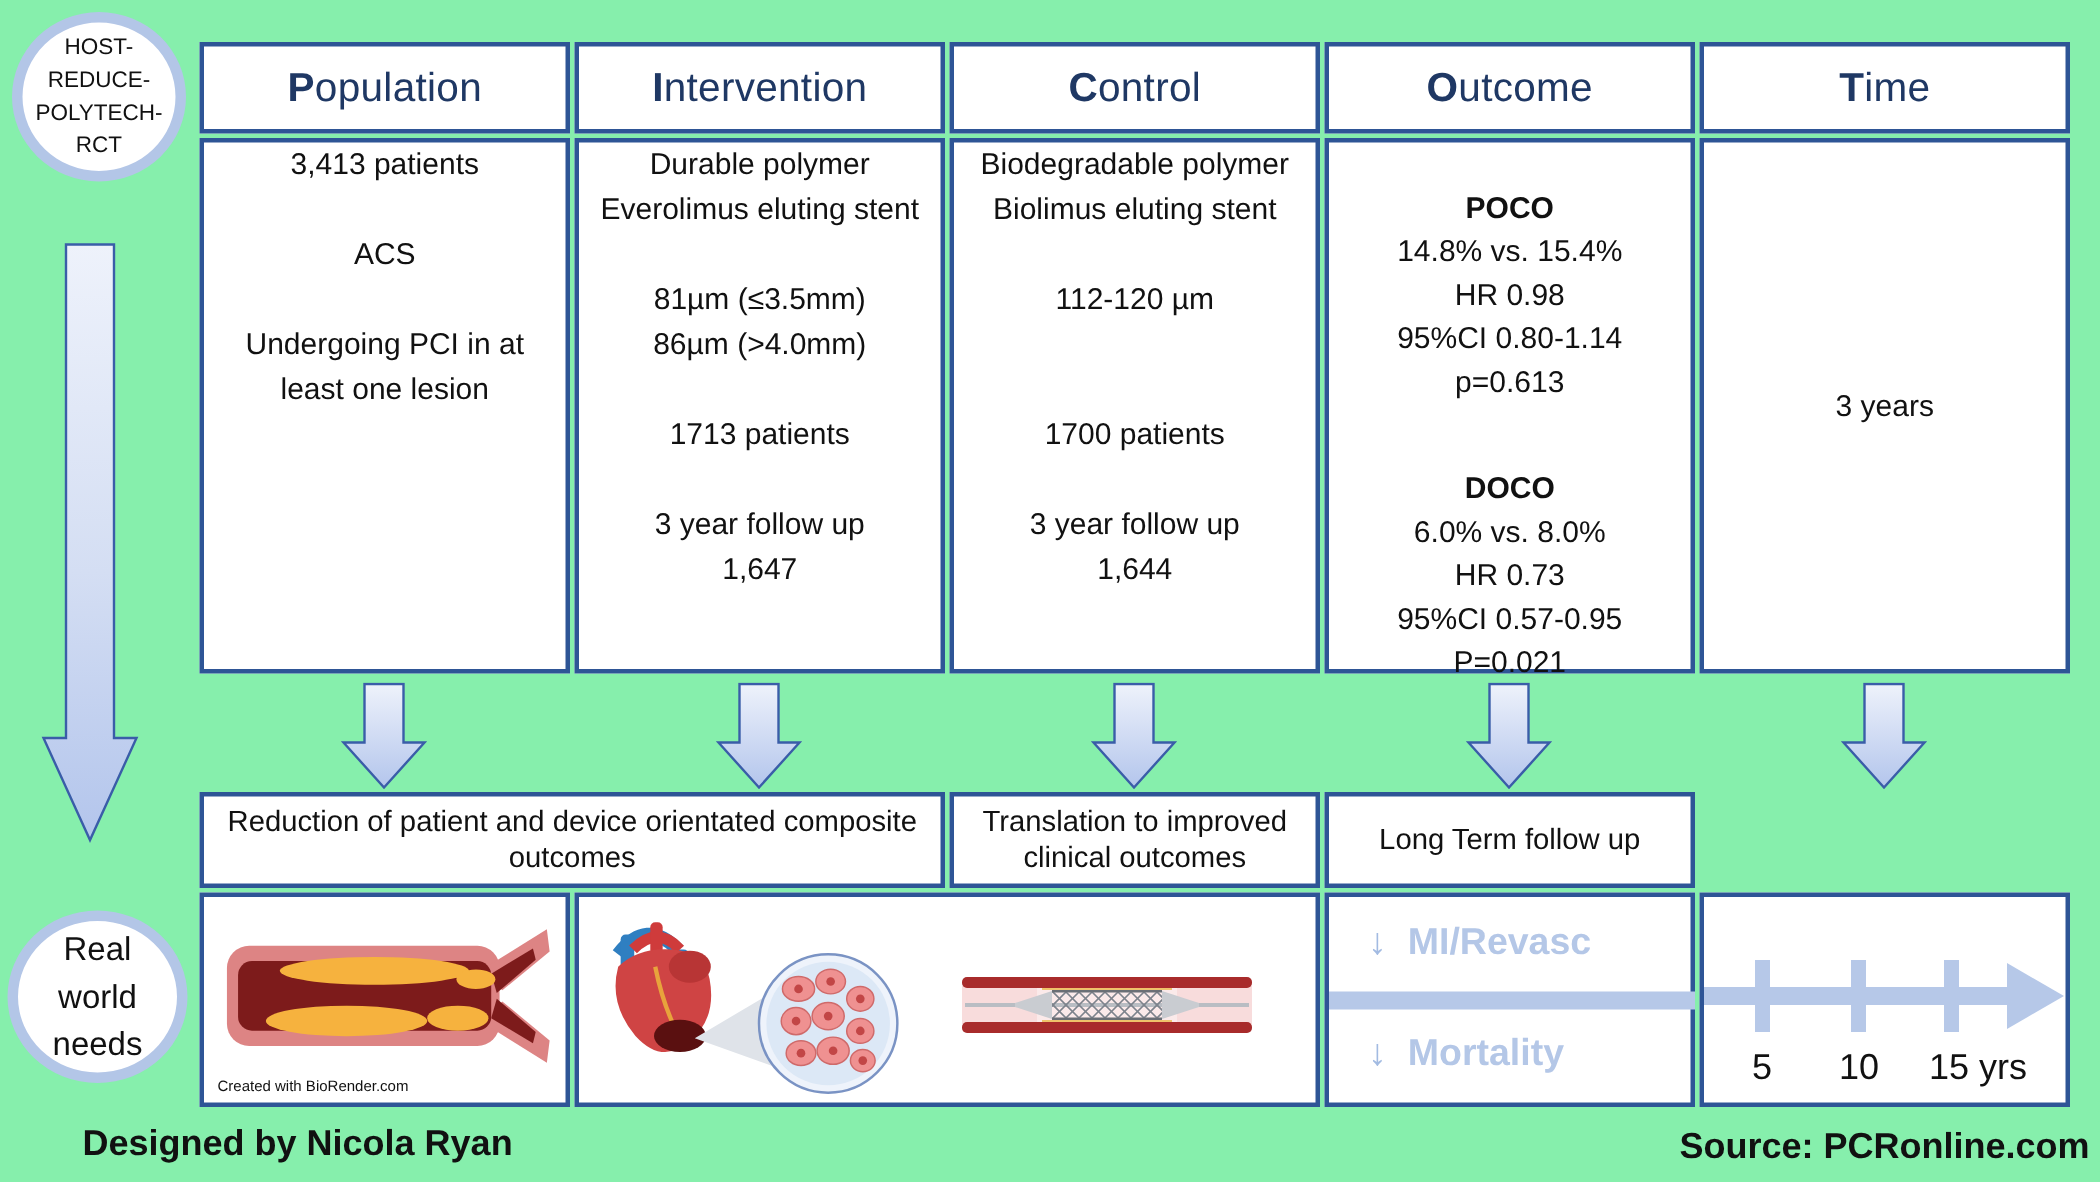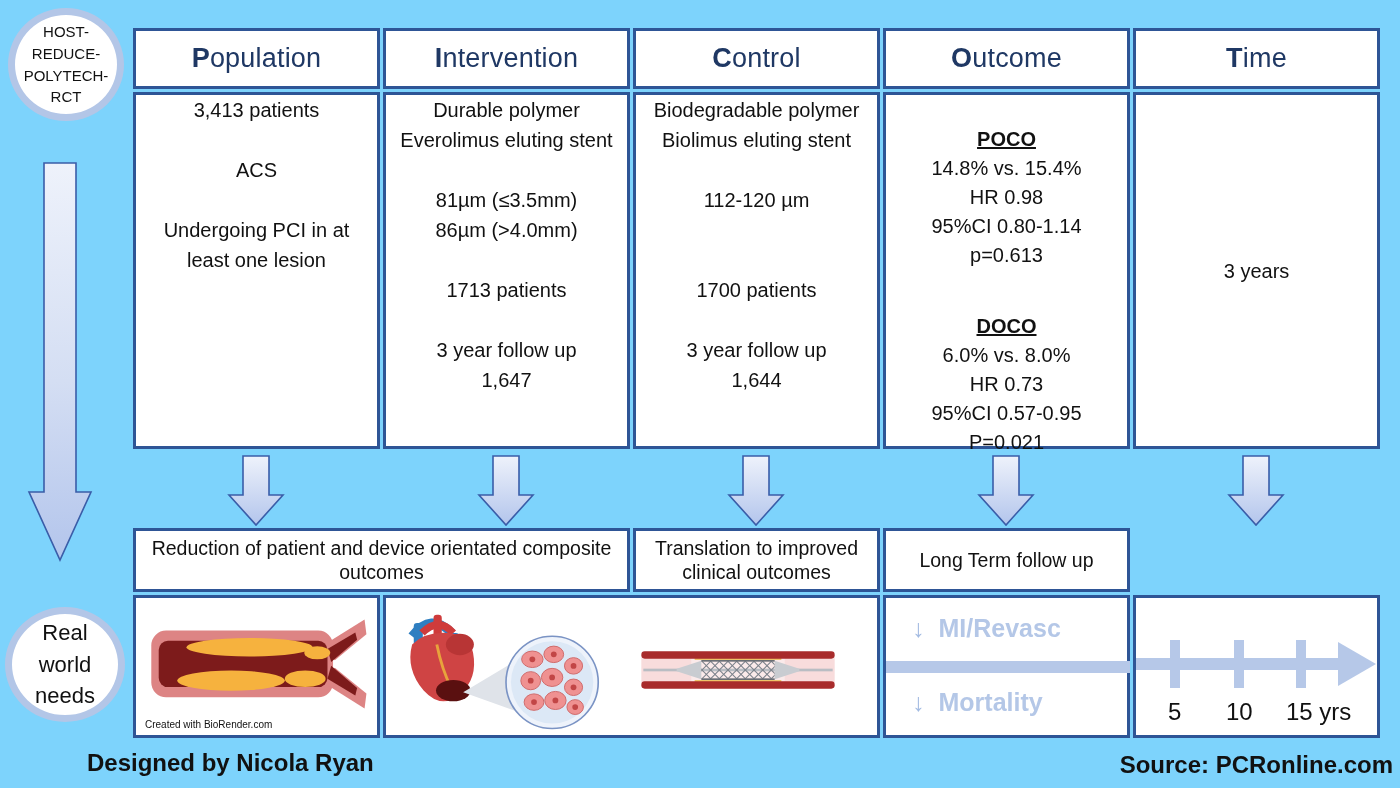--- a/index.html
+++ b/index.html
@@ -1,33 +1,33 @@
 <!DOCTYPE html>
 <html><head>
 <meta charset="utf-8">
 <style>
   * { margin:0; padding:0; box-sizing:border-box; }
   body { background:#ffffff; font-family:"Liberation Sans", sans-serif; }
-  .canvas { position:relative; width:1400px; height:788px; background:#7dd3fc; overflow:hidden; }
+  .canvas { position:relative; width:1400px; height:788px; background:#86efac; overflow:hidden; }
 
   .box { background:#fff; border:3px solid #2e5596; }
 
   
   .picot-table { position:absolute; left:133px; top:28px; width:1247px; display:flex; gap:3px; }
   .picot-col { width:247px; display:flex; flex-direction:column; gap:3px; }
   .hdr { height:61px; display:flex; align-items:center; justify-content:center;
          font-size:27px; color:#1f3864; letter-spacing:0.2px; }
   .hdr .hf { font-weight:700; }
   .hdr .hr { font-weight:400; }
   .cell { height:357px; font-size:20px; line-height:1.5; text-align:center; color:#111;
           }
   .cell .lines { white-space:pre-line; }
   .cell.centered { display:flex; align-items:center; justify-content:center; padding-top:0; }
   .cell.outcome { padding-top:30px; line-height:1.45; }
-  .grp-title { font-weight:700;text-decoration:underline; }
+  .grp-title { font-weight:700; }
   .grp + .grp { margin-top:42px; }
 
   
   .down-arrow { position:absolute; top:455px; width:58px; height:72px; }
 
   
   .band { position:absolute; left:133px; display:flex; gap:3px; }
   .band-2 { top:528px; }
   .band-2 .box { height:64px; display:flex; align-items:center; justify-content:center;
                  text-align:center; font-size:19.5px; line-height:1.25; color:#111; padding:0 6px; }
@@ -50,21 +50,21 @@
   .tick-label { position:absolute; top:100px; font-size:24px; color:#111; }
 
   
   .badge { position:absolute; border-radius:50%; border:7px solid #b3c6e7; background:#fff;
            display:flex; align-items:center; justify-content:center; text-align:center;
            color:#111; white-space:pre-line; }
   .badge-top { left:8px; top:8px; width:116px; height:113px; font-size:15px; line-height:1.45; }
   .badge-bottom { left:5px; top:607px; width:120px; height:115px; font-size:22px; line-height:1.45; }
   .v-arrow { position:absolute; left:27px; top:162px; }
 
-  .designer { position:absolute; left:55px; top:749px; font-size:24px; font-weight:600; color:#111;margin-left:32px; }
+  .designer { position:absolute; left:55px; top:749px; font-size:24px; font-weight:600; color:#111; }
   .source { position:absolute; right:7px; top:751px; font-size:24px; font-weight:700; color:#111; }
 </style>
 </head>
 <body>
 
 <div class="canvas">
 
   <div class="badge badge-top">
     <span>HOST-
 REDUCE-

